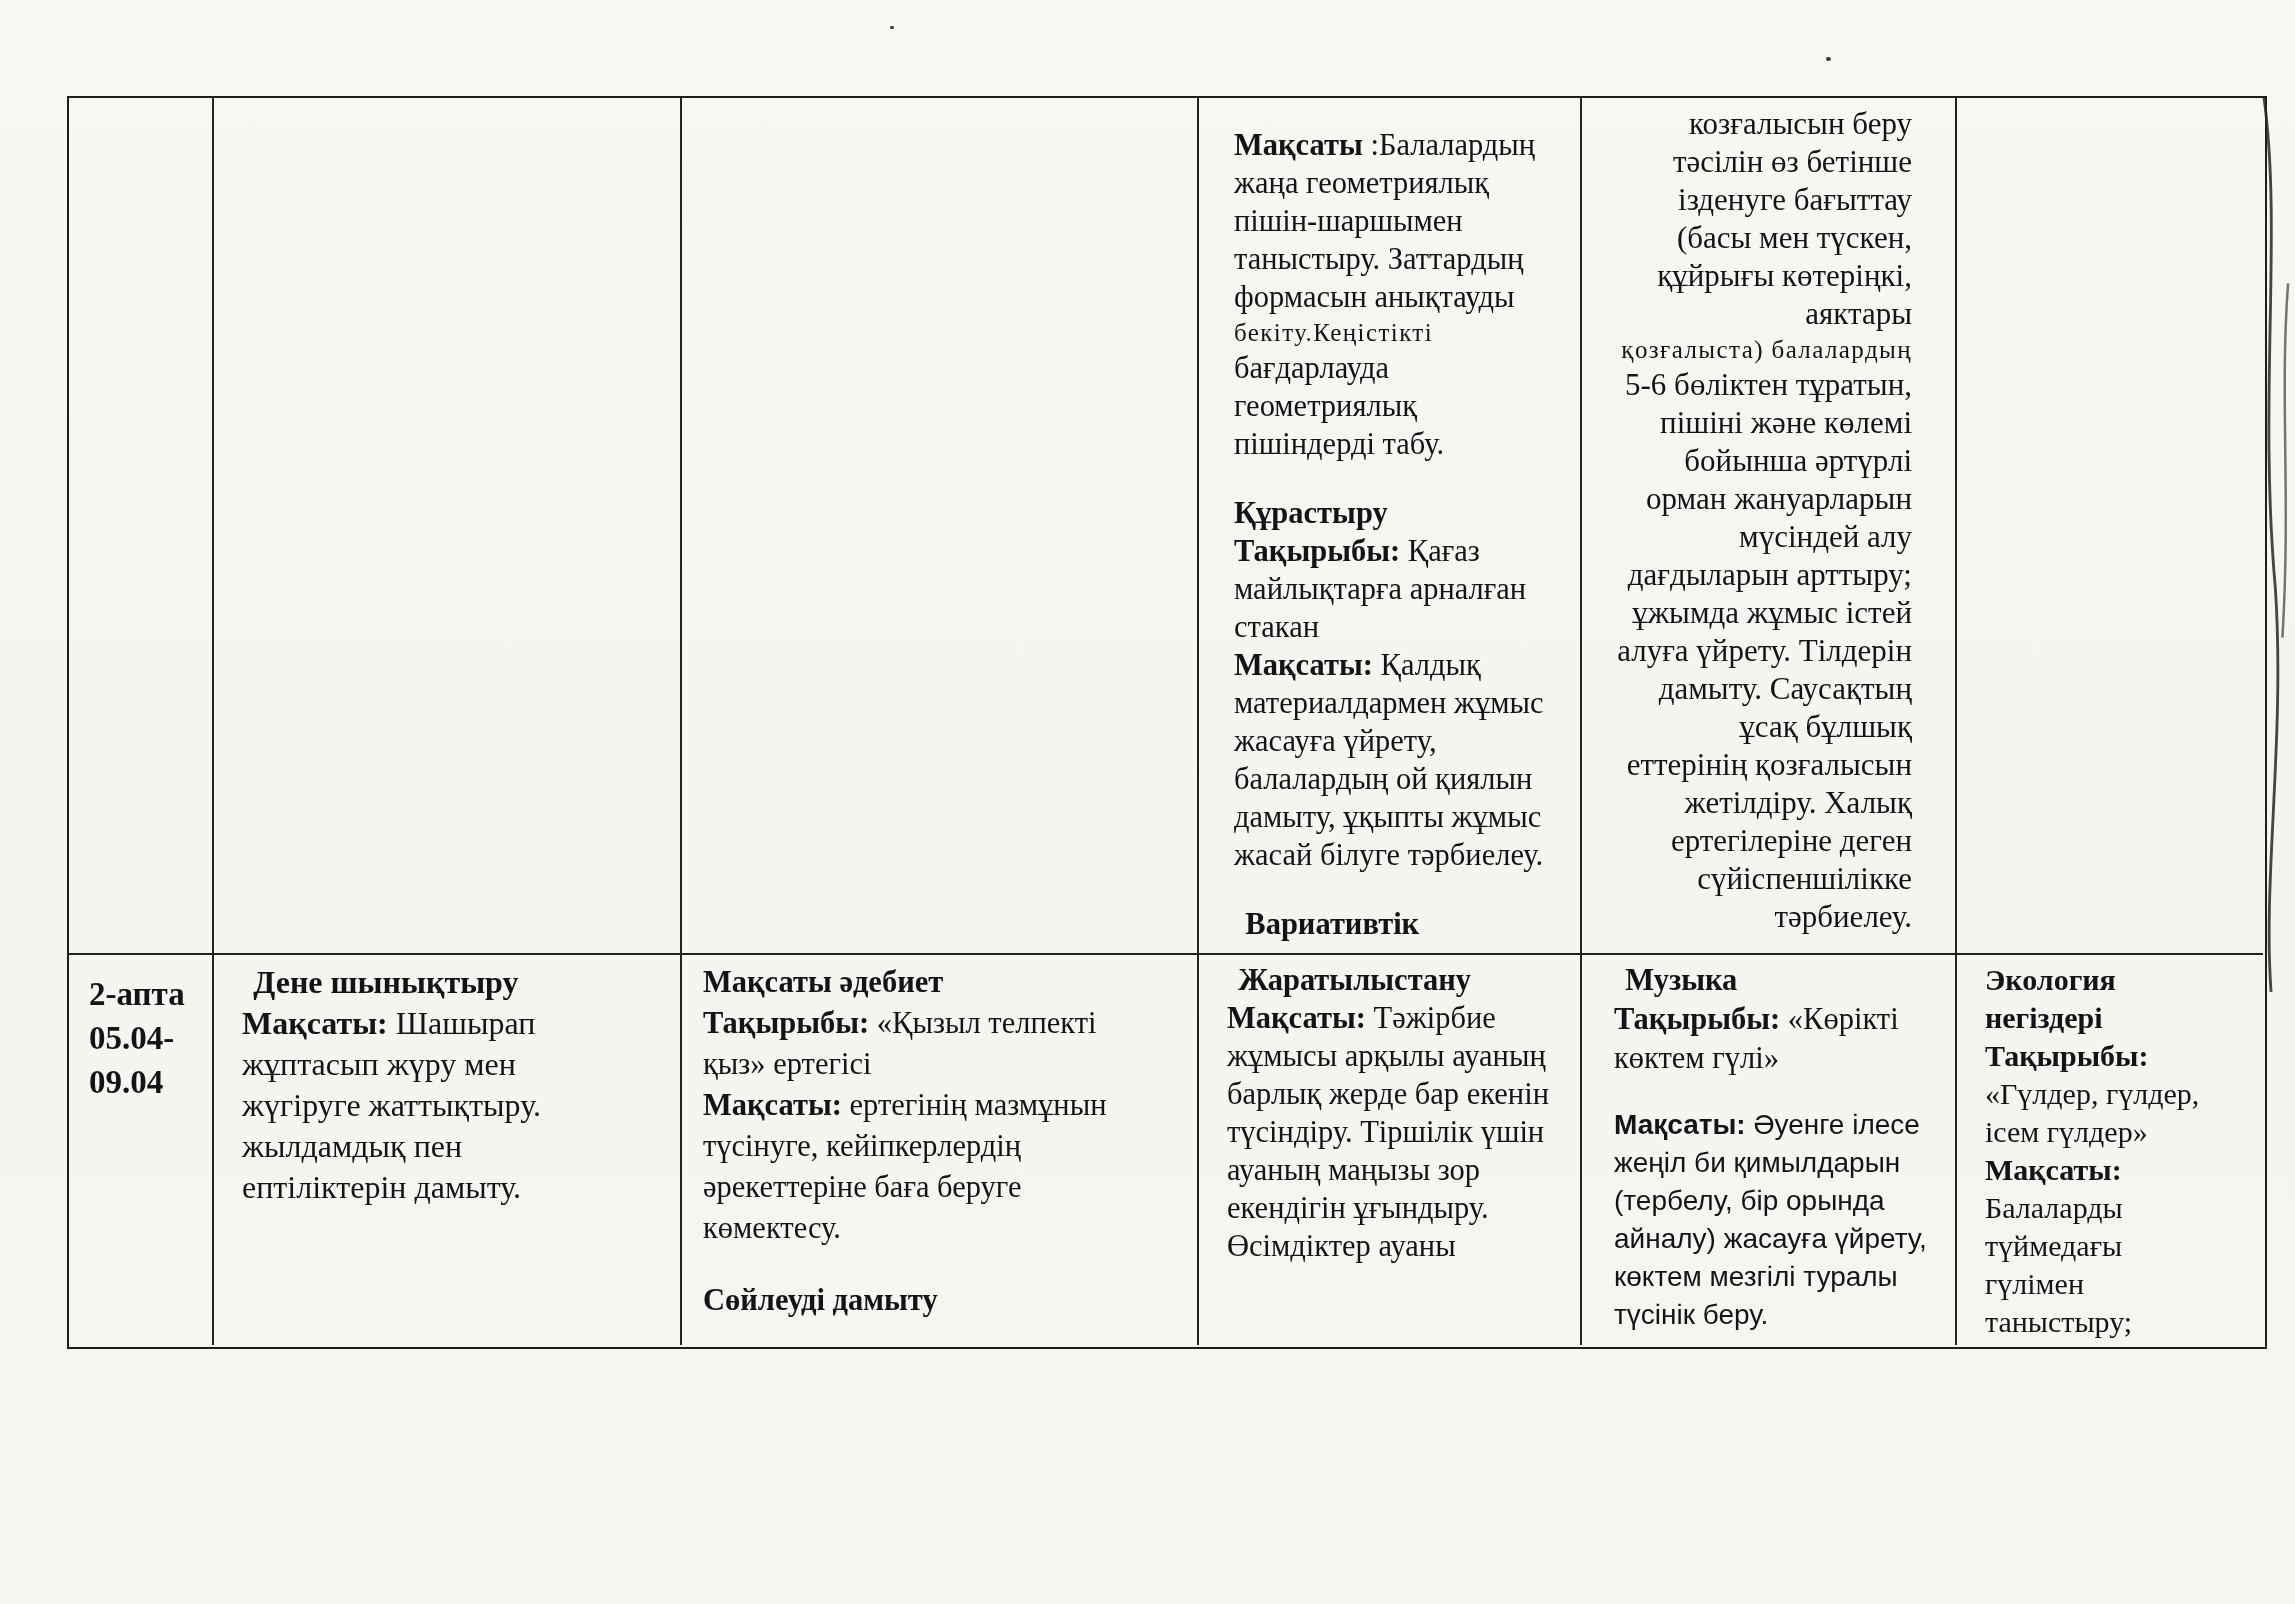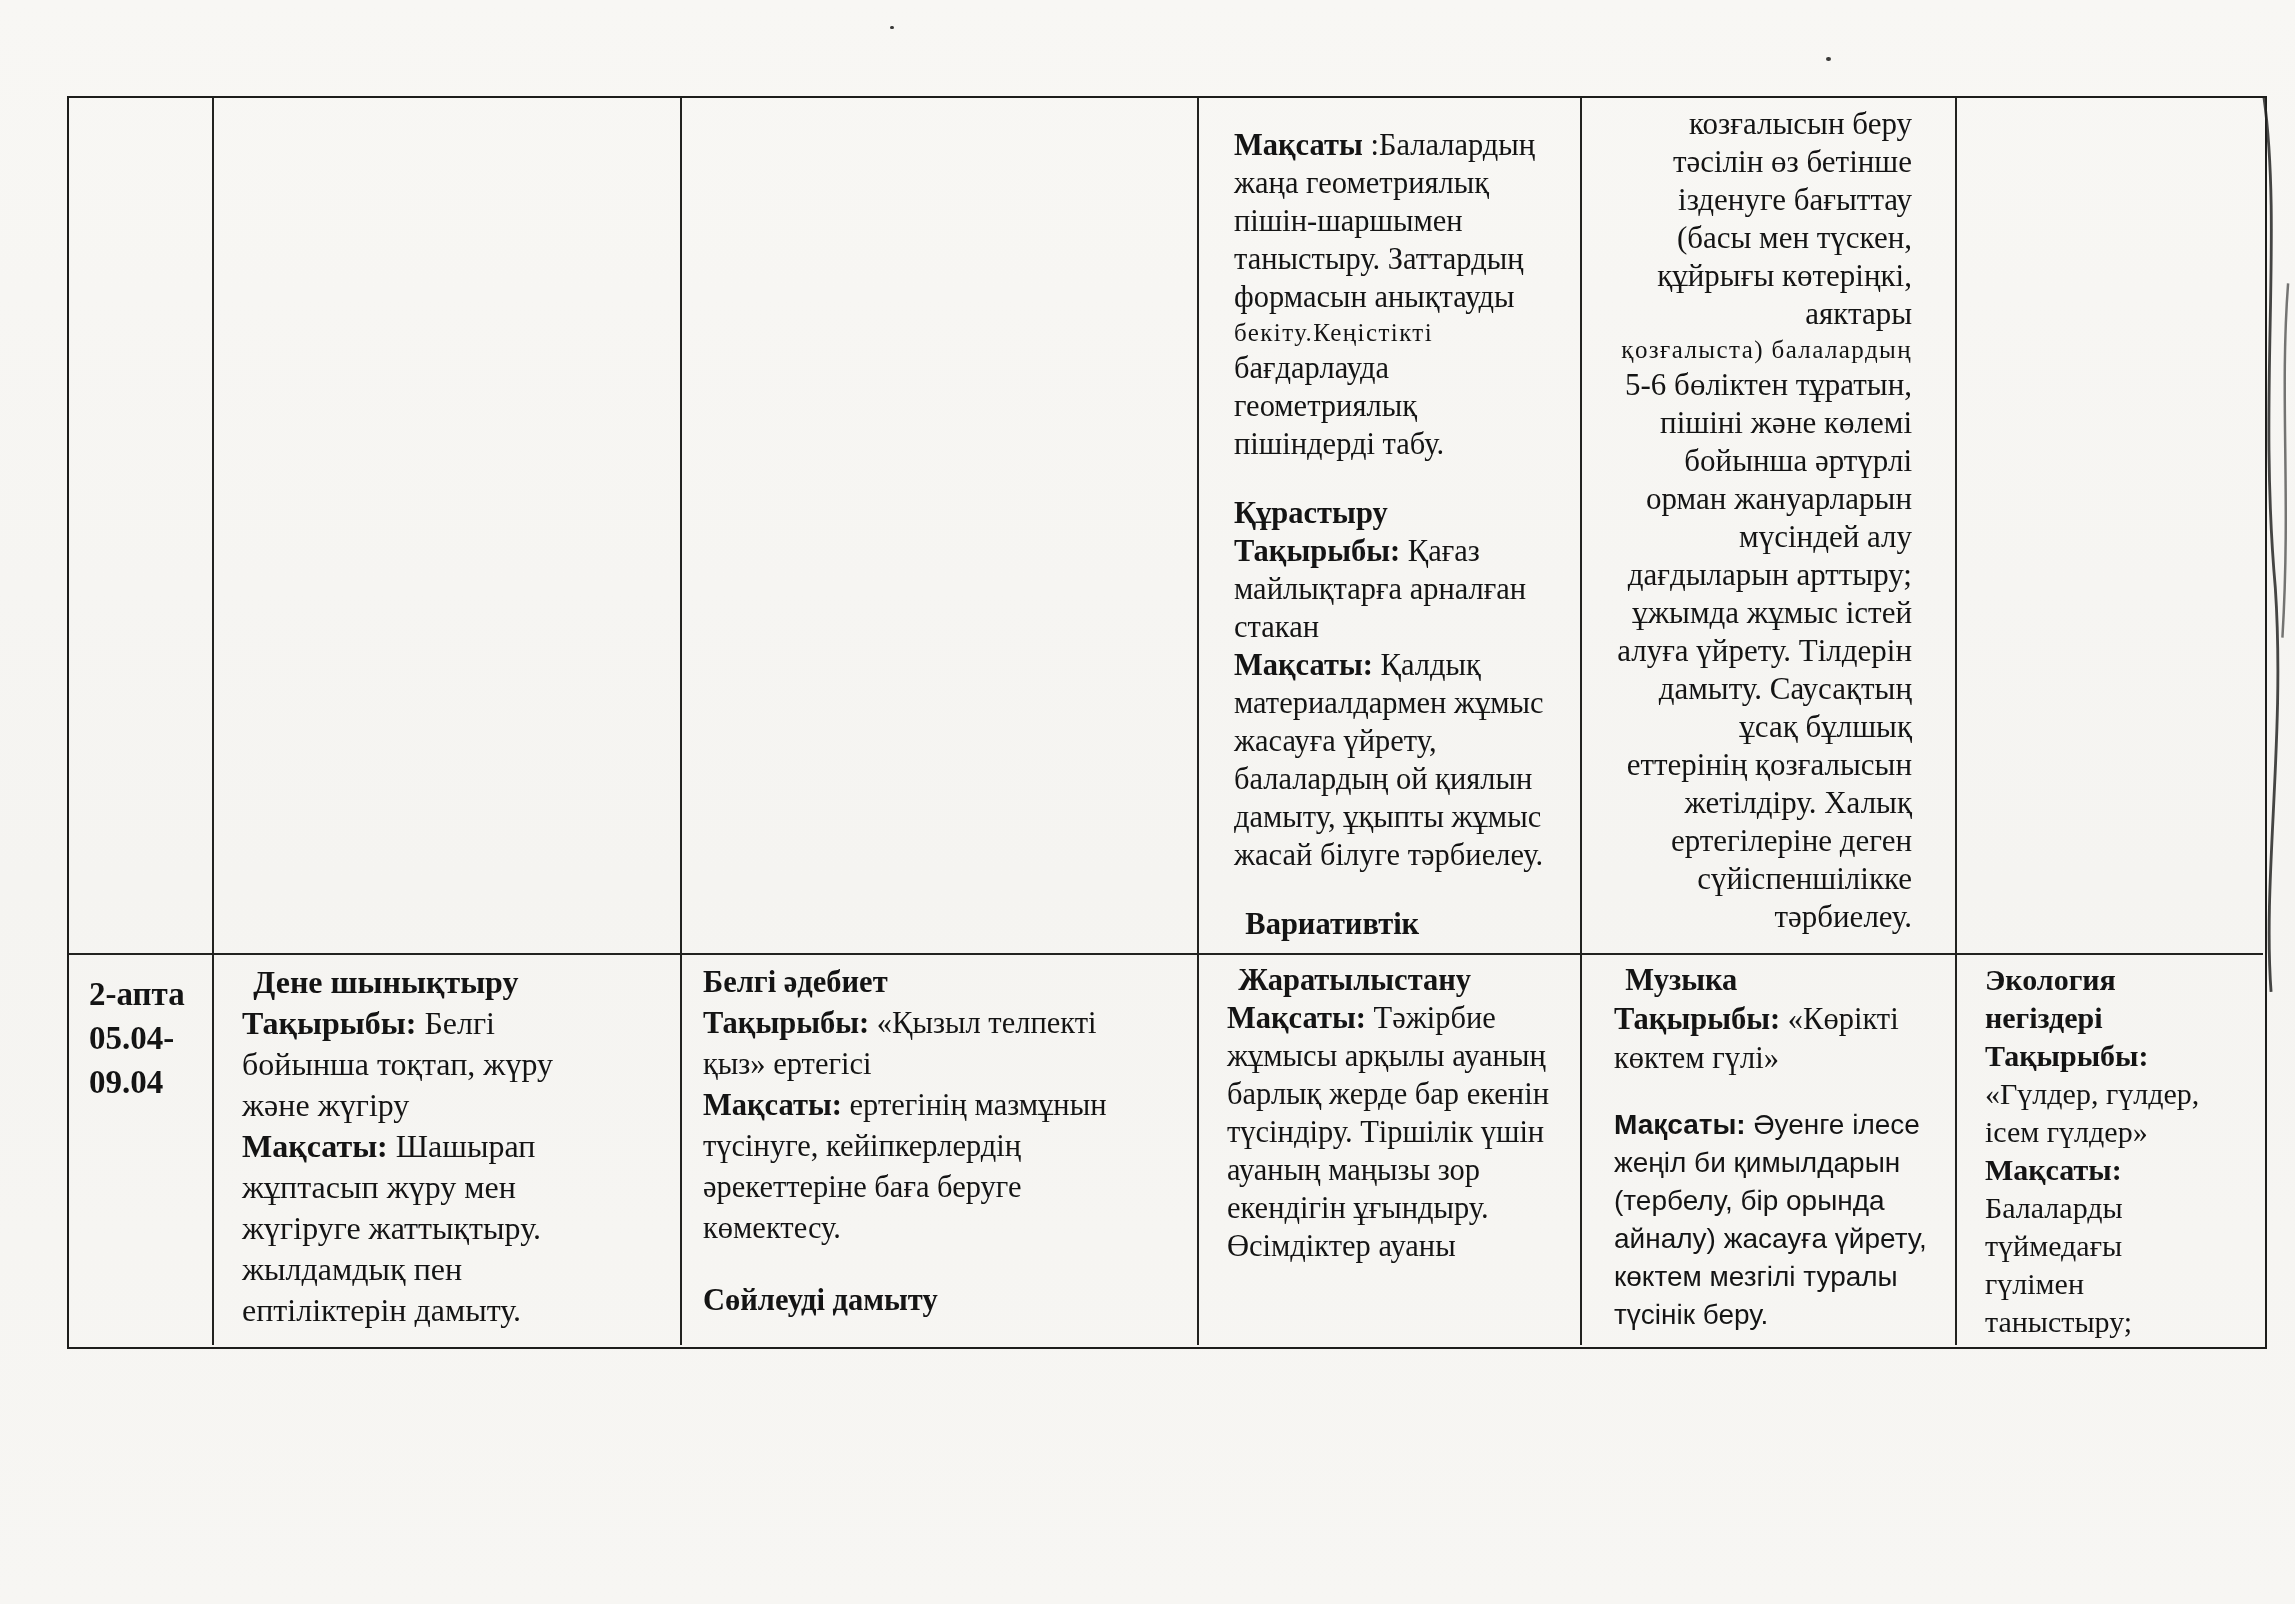--- a/index.html
+++ b/index.html
@@ -96,26 +96,25 @@
     <div class="cell last-col c6r1"></div>
 
     <div class="cell row2 c1r2">
       <div>2-апта</div>
       <div>05.04-</div>
       <div>09.04</div>
     </div>
 
     <div class="cell row2 c2r2">
       <p class="ind"><b class="lbl">Дене шынықтыру</b></p>
-      <p><b class="lbl">Тақырыбы:</b><span> Белгі бойынша тоқтап, жүру және жүгіру</span></p>
       <p><b class="lbl">Мақсаты:</b><span> Шашырап жұптасып жүру мен жүгіруге жаттықтыру. жылдамдық пен ептіліктерін дамыту.</span></p>
     </div>
 
     <div class="cell row2 c3r2">
-      <p><b class="lbl">Белгі  әдебиет</b></p>
+      <p><b class="lbl">Мақсаты  әдебиет</b></p>
       <p><b class="lbl">Тақырыбы:</b><span>  «Қызыл телпекті қыз» ертегісі</span></p>
       <p><b class="lbl">Мақсаты:</b><span> ертегінің мазмұнын түсінуге, кейіпкерлердің әрекеттеріне баға беруге көмектесу.</span></p>
       <div class="gap44"></div>
       <p><b class="lbl">Сөйлеуді дамыту</b></p>
     </div>
 
     <div class="cell row2 c4r2">
       <p class="ind"><b class="lbl">Жаратылыстану</b></p>
       <p><b class="lbl">Мақсаты:</b><span> Тәжірбие жұмысы арқылы ауаның барлық жерде бар екенін түсіндіру. Тіршілік үшін ауаның маңызы зор екендігін ұғындыру. Өсімдіктер ауаны</span></p>
     </div>

